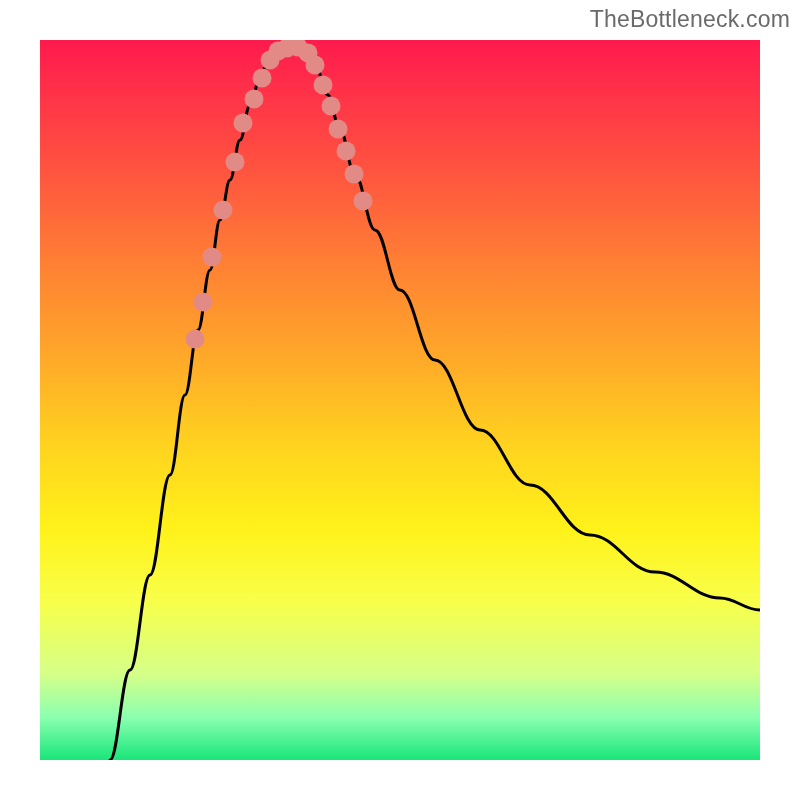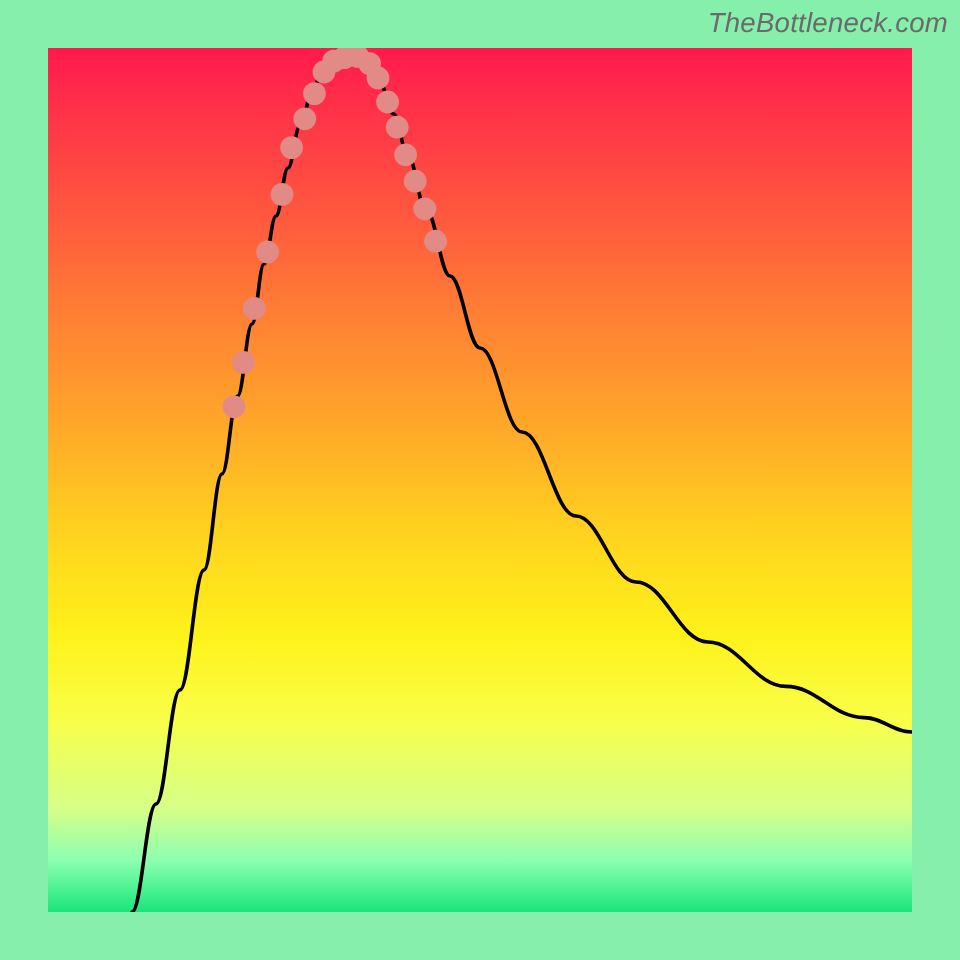--- a/index.html
+++ b/index.html
@@ -10,22 +10,21 @@
     background: #000;
     overflow: hidden;
     font-family: Arial, Helvetica, sans-serif;
   }
   .frame {
     position: absolute;
     top: 0;
     left: 0;
     width: 800px;
     height: 800px;
-    background: #86efac;
-    font-style: italic;
+    background: #ffffff;
   }
   .plot {
     position: absolute;
     top: 40px;
     left: 40px;
     width: 720px;
     height: 720px;
     overflow: hidden;
   }
   .gradient {

